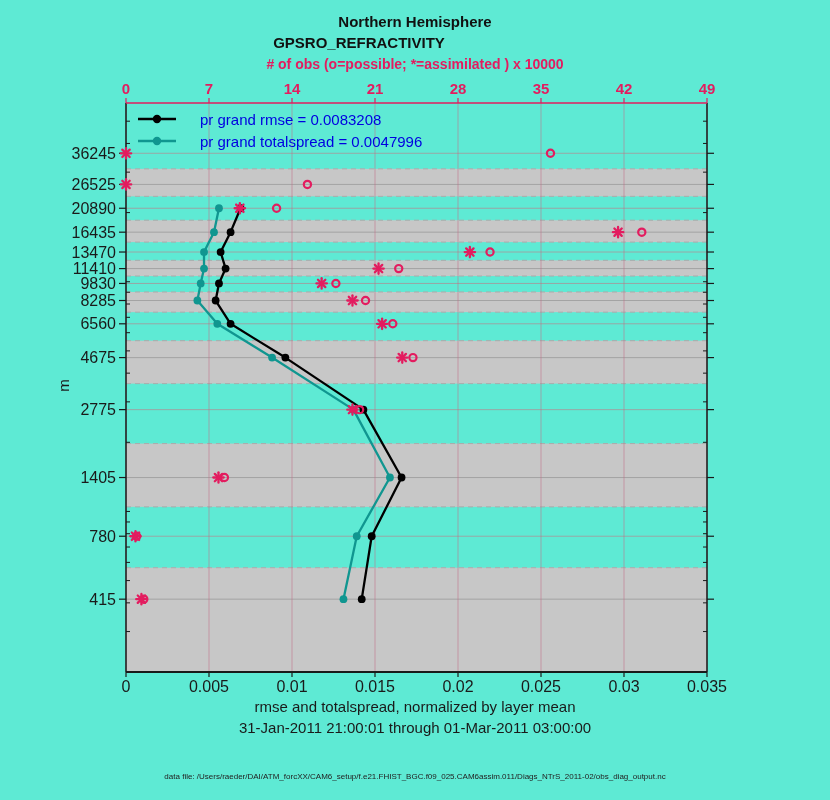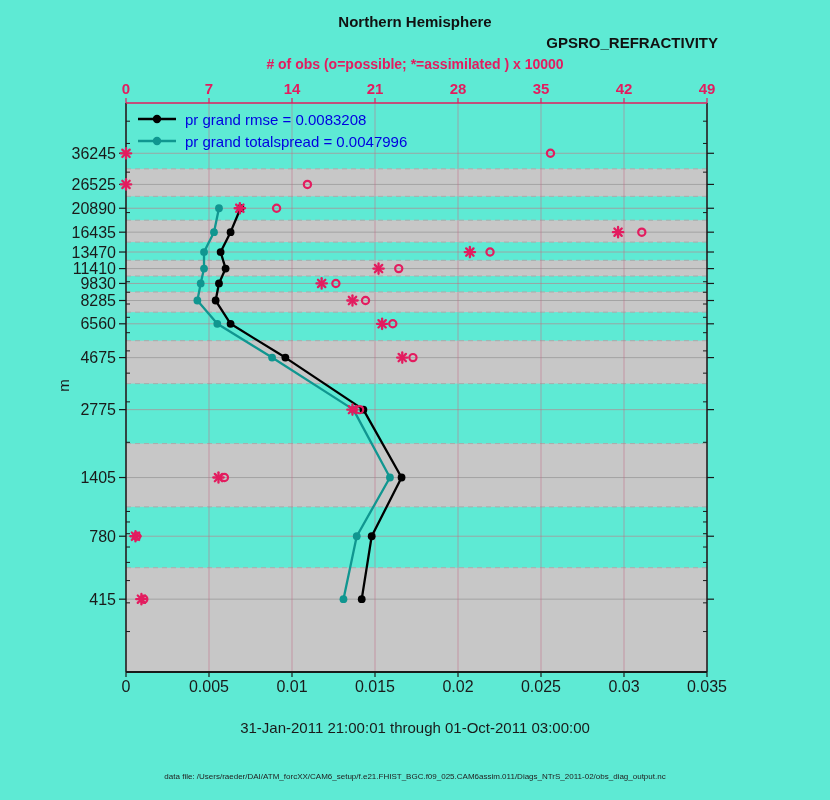--- a/index.html
+++ b/index.html
@@ -1,26 +1,26 @@
 <!DOCTYPE html>
 <html><head>
 <meta charset="utf-8">
 <style>
   html,body{margin:0;padding:0;background:#ffffff;}
   #canvas{position:relative;width:830px;height:800px;background:#5eead4;overflow:hidden;
           font-family:"Liberation Sans","DejaVu Sans",sans-serif;}
   .title1{position:absolute;top:13px;left:0;width:830px;text-align:center;
           font-size:15px;font-weight:bold;color:#111;}
-  .title2{position:absolute;top:34px;left:0;width:718px;text-align:right;
+  .title2{position:absolute;top:34px;left:0;width:718px;text-align:center;
           font-size:15px;font-weight:bold;color:#111;}
   .top-label{position:absolute;top:56px;left:0;width:830px;text-align:center;
           font-size:14px;font-weight:bold;}
   #plot{position:absolute;left:0;top:0;}
   .legend{position:absolute;left:136px;top:108px;}
-  .legend-row{display:flex;align-items:center;height:22px;gap:7px;}
+  .legend-row{display:flex;align-items:center;height:22px;gap:22px;}
   .lg-text{font-size:15px;}
   .ylab{position:absolute;left:45px;top:377px;width:36px;text-align:center;
         font-size:15px;color:#1a1a1a;transform:rotate(-90deg);}
   .xlab1{position:absolute;top:698px;left:0;width:830px;text-align:center;font-size:15px;color:#1a1a1a;}
   .xlab2{position:absolute;top:719px;left:0;width:830px;text-align:center;font-size:15px;color:#1a1a1a;}
   .footer{position:absolute;top:772px;left:0;width:830px;text-align:center;font-size:8px;color:#222;}
   .ytick{font-size:16px;fill:#1a1a1a;}
   .xtick{font-size:16px;fill:#1a1a1a;}
   .ttick{font-size:15px;font-weight:bold;}
 </style>
@@ -304,15 +304,16 @@
     <div class="legend-row">
       <svg class="lg-swatch" width="42" height="12">
         <line x1="2" y1="6" x2="40" y2="6" stroke-width="2.4" stroke="#109690"></line>
         <circle cx="21" cy="6" r="4.2" fill="#109690"></circle>
       </svg>
       <span class="lg-text" style="color: rgb(0, 0, 224);">pr grand totalspread = 0.0047996</span>
     </div>
   </div>
 
   <div class="ylab">m</div>
-  <div class="xlab2">31-Jan-2011 21:00:01 through 01-Oct-2011 03:00:00</div>
+  <div class="xlab1">rmse and totalspread, normalized by layer mean</div>
+  <div class="xlab2">31-Jan-2011 21:00:01 through 01-Mar-2011 03:00:00</div>
   <div class="footer">data file: /Users/raeder/DAI/ATM_forcXX/CAM6_setup/f.e21.FHIST_BGC.f09_025.CAM6assim.011/Diags_NTrS_2011-02/obs_diag_output.nc</div>
 </div>
 
 </body></html>

